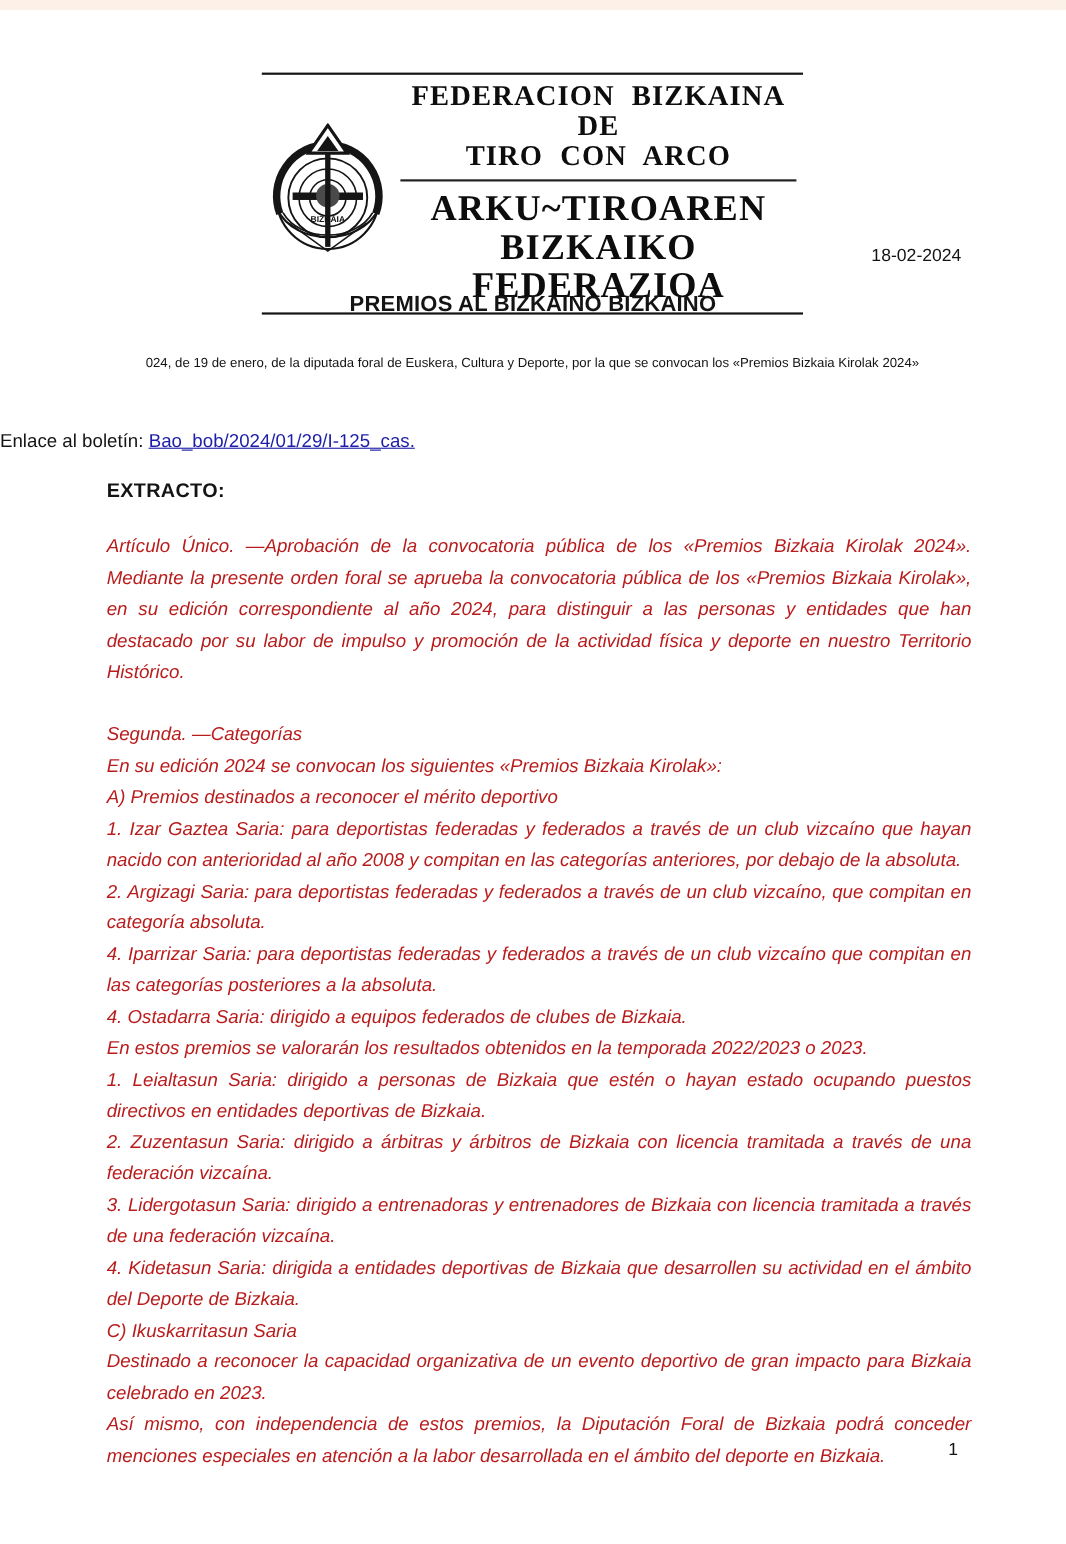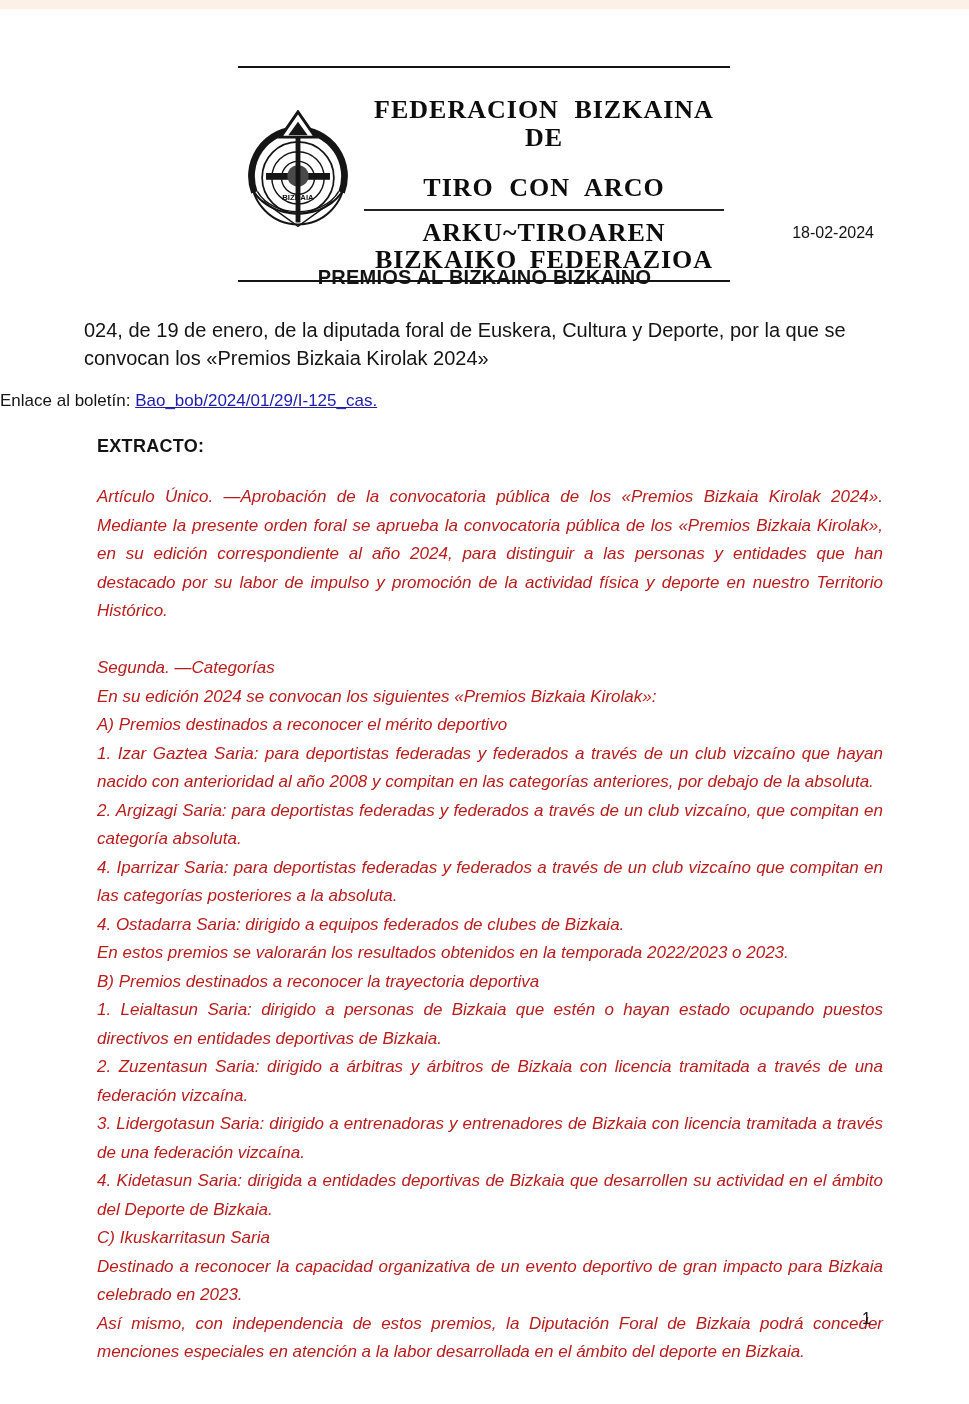--- a/index.html
+++ b/index.html
@@ -22,33 +22,33 @@
     border-bottom: 2px solid #141414;
     padding: 5px 0 6px 0;
   }
   .lh-inner { display: flex; align-items: center; }
   .logo { flex: 0 0 120px; width: 120px; height: 126px; }
   .lh-text {
     flex: 1; text-align: center;
     font-family: "Liberation Serif", serif;
     font-weight: bold; color: #0d0d0d;
   }
-  .lh-es { font-size: 26px; line-height: 1.06; letter-spacing: 1px; word-spacing: 8px; margin-top: 23px; }
+  .lh-es { font-size: 26px; line-height: 1.06; letter-spacing: 1px; word-spacing: 8px; }
   .lh-divider { border-top: 2px solid #222; margin: 7px 6px 8px 6px; }
-  .lh-eu { font-size: 26px; line-height: 1.06; letter-spacing: 1px; word-spacing: 5px; }
+  .lh-eu { font-size: 33px; line-height: 1.06; letter-spacing: 1px; word-spacing: 5px; }
 
   .date { position: absolute; top: 224px; right: 95px; font-size: 16px; }
 
   .doc-title {
     position: absolute; top: 266px; left: 0; width: 100%;
     text-align: center; font-weight: bold; font-size: 20px; letter-spacing: 0.2px;
   }
   .subtitle {
     position: absolute; top: 316px; left: 84px; width: 800px;
-    font-size: 20px; line-height: 28px;
+    text-align: center; font-size: 12px; line-height: 28px;
   }
   .linkline {
     position: absolute; top: 391px; left: 0; width: 100%;
     text-align: left; font-size: 17px;
   }
   .linkline a { color: #1d1daa; text-decoration: underline; cursor: pointer; }
 
   .extracto {
     position: absolute; top: 436px; left: 97px;
     font-size: 18px; font-weight: bold; letter-spacing: 0.3px;
@@ -115,21 +115,20 @@
 <div class="body-text">
   <p>Artículo Único. —Aprobación de la convocatoria pública de los «Premios Bizkaia Kirolak 2024». Mediante la presente orden foral se aprueba la convocatoria pública de los «Premios Bizkaia Kirolak», en su edición correspondiente al año 2024, para distinguir a las personas y entidades que han destacado por su labor de impulso y promoción de la actividad física y deporte en nuestro Territorio Histórico.</p>
   <p class="gap-above">Segunda. —Categorías</p>
   <p>En su edición 2024 se convocan los siguientes «Premios Bizkaia Kirolak»:</p>
   <p>A) Premios destinados a reconocer el mérito deportivo</p>
   <p>1. Izar Gaztea Saria: para deportistas federadas y federados a través de un club vizcaíno que hayan nacido con anterioridad al año 2008 y compitan en las categorías anteriores, por debajo de la absoluta.</p>
   <p>2. Argizagi Saria: para deportistas federadas y federados a través de un club vizcaíno, que compitan en categoría absoluta.</p>
   <p>4. Iparrizar Saria: para deportistas federadas y federados a través de un club vizcaíno que compitan en las categorías posteriores a la absoluta.</p>
   <p>4. Ostadarra Saria: dirigido a equipos federados de clubes de Bizkaia.</p>
   <p><span>En estos premios </span><span class="bold">se valorarán los resultados obtenidos en la temporada 2022/2023 o 2023.</span></p>
-  <p>B) Premios destinados a reconocer la trayectoria deportiva</p>
   <p>1. Leialtasun Saria: dirigido a personas de Bizkaia que estén o hayan estado ocupando puestos directivos en entidades deportivas de Bizkaia.</p>
   <p>2. Zuzentasun Saria: dirigido a árbitras y árbitros de Bizkaia con licencia tramitada a través de una federación vizcaína.</p>
   <p>3. Lidergotasun Saria: dirigido a entrenadoras y entrenadores de Bizkaia con licencia tramitada a través de una federación vizcaína.</p>
   <p>4. Kidetasun Saria: dirigida a entidades deportivas de Bizkaia que desarrollen su actividad en el ámbito del Deporte de Bizkaia.</p>
   <p>C) Ikuskarritasun Saria</p>
   <p>Destinado a reconocer la capacidad organizativa de un evento deportivo de gran impacto para Bizkaia celebrado en 2023.</p>
   <p>Así mismo, con independencia de estos premios, la Diputación Foral de Bizkaia podrá conceder menciones especiales en atención a la labor desarrollada en el ámbito del deporte en Bizkaia.</p>
 </div>
 
 <div class="page-number">1</div>

